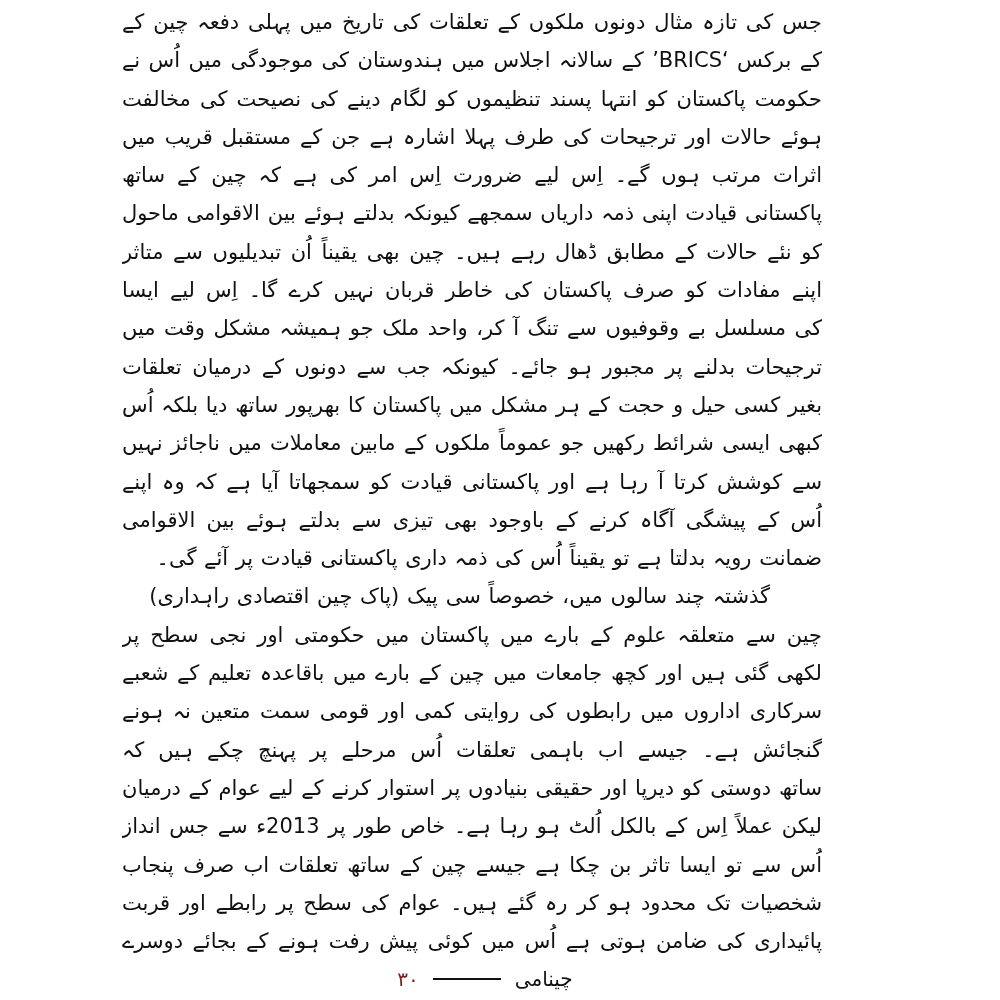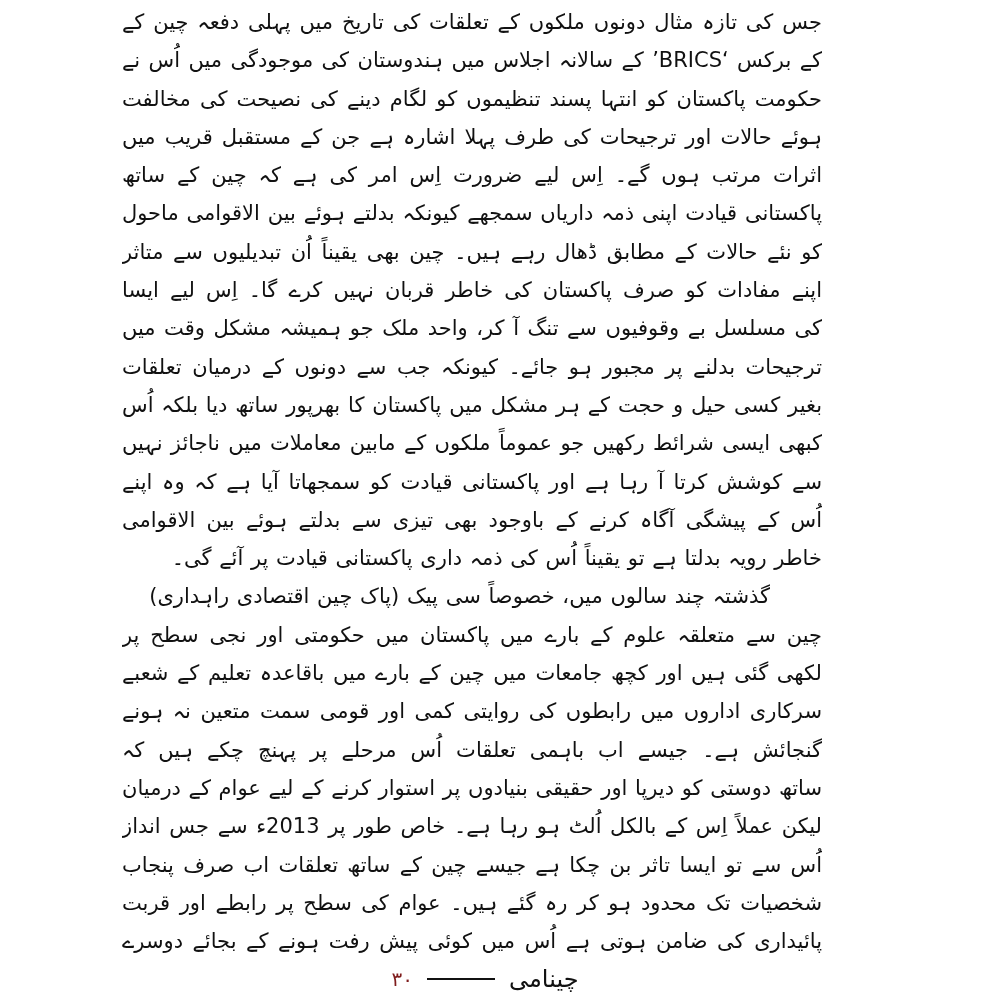--- a/index.html
+++ b/index.html
@@ -54,21 +54,21 @@
     top: 957px;
     left: 0;
     width: 1000px;
     height: 42px;
     line-height: 42px;
     text-align: center;
     direction: rtl;
     transform: translateX(-15px); 
   }
   .footer-title {
-    font-size: 24px;
+    font-size: 20px;
     color: #111111;
     vertical-align: middle;
   }
   .footer-rule {
     display: inline-block;
     width: 68px;
     height: 0;
     border-top: 2.5px solid #111111;
     vertical-align: middle;
     margin: 0 14px;
@@ -92,21 +92,21 @@
     <div class="line">اثرات مرتب ہوں گے۔ اِس لیے ضرورت اِس امر کی ہے کہ چین کے ساتھ تعلقات کی اہمیت اور حساسیت کو سمجھ کر</div>
     <div class="line">پاکستانی قیادت اپنی ذمہ داریاں سمجھے کیونکہ بدلتے ہوئے بین الاقوامی ماحول میں تمام ممالک سنجیدگی سے اپنے آپ</div>
     <div class="line">کو نئے حالات کے مطابق ڈھال رہے ہیں۔ چین بھی یقیناً اُن تبدیلیوں سے متاثر ہو رہا ہے اور وہ کسی صورت</div>
     <div class="line">اپنے مفادات کو صرف پاکستان کی خاطر قربان نہیں کرے گا۔ اِس لیے ایسا ممکن ہے کہ پاکستانی قیادت اور اعلیٰ حکام</div>
     <div class="line">کی مسلسل بے وقوفیوں سے تنگ آ کر، واحد ملک جو ہمیشہ مشکل وقت میں اُن کا ساتھ دیتا آیا ہے وہ بھی اپنی</div>
     <div class="line">ترجیحات بدلنے پر مجبور ہو جائے۔ کیونکہ جب سے دونوں کے درمیان تعلقات قائم ہوئے ہیں چین نے نہ صرف</div>
     <div class="line">بغیر کسی حیل و حجت کے ہر مشکل میں پاکستان کا بھرپور ساتھ دیا بلکہ اُس کے بدلے نہ کوئی پیشگی ضمانت مانگی اور نہ ہی</div>
     <div class="line">کبھی ایسی شرائط رکھیں جو عموماً ملکوں کے مابین معاملات میں ناجائز نہیں سمجھی جاتیں۔ لیکن ساتھ ہی وہ بہت شائستگی</div>
     <div class="line">سے کوشش کرتا آ رہا ہے اور پاکستانی قیادت کو سمجھاتا آیا ہے کہ وہ اپنے معاملات کو سنجیدگی سے سدھاریں۔ اِس لیے</div>
     <div class="line">اُس کے پیشگی آگاہ کرنے کے باوجود بھی تیزی سے بدلتے ہوئے بین الاقوامی ماحول میں اگر چین اپنے مفادات کی</div>
-    <div class="line para-end">خاطر رویہ بدلتا ہے تو یقیناً اُس کی ذمہ داری پاکستانی قیادت پر آئے گی۔</div>
+    <div class="line para-end">ضمانت رویہ بدلتا ہے تو یقیناً اُس کی ذمہ داری پاکستانی قیادت پر آئے گی۔</div>
     <div class="line para-start">گذشتہ چند سالوں میں، خصوصاً سی پیک (پاک چین اقتصادی راہداری) کے اعلان کے بعد سے</div>
     <div class="line">چین سے متعلقہ علوم کے بارے میں پاکستان میں حکومتی اور نجی سطح پر کچھ اقدامات شروع ہوئے ہیں، چند کتابیں بھی</div>
     <div class="line">لکھی گئی ہیں اور کچھ جامعات میں چین کے بارے میں باقاعدہ تعلیم کے شعبے قائم کیے جا چکے ہیں۔ لیکن ابھی بھی</div>
     <div class="line">سرکاری اداروں میں رابطوں کی روایتی کمی اور قومی سمت متعین نہ ہونے جیسی کوتاہیوں کی وجہ سے بہتری کی بہت</div>
     <div class="line">گنجائش ہے۔ جیسے اب باہمی تعلقات اُس مرحلے پر پہنچ چکے ہیں کہ حکومتی سطح پر رشتوں میں مزید بہتری کے ساتھ</div>
     <div class="line">ساتھ دوستی کو دیرپا اور حقیقی بنیادوں پر استوار کرنے کے لیے عوام کے درمیان رابطے قائم ہونے کا عمل شروع ہوتا،</div>
     <div class="line">لیکن عملاً اِس کے بالکل اُلٹ ہو رہا ہے۔ خاص طور پر 2013ء سے جس انداز میں معاملات چلائے جا رہے ہیں</div>
     <div class="line">اُس سے تو ایسا تاثر بن چکا ہے جیسے چین کے ساتھ تعلقات اب صرف پنجاب کی چند مخصوص سیاسی اور کاروباری</div>
     <div class="line">شخصیات تک محدود ہو کر رہ گئے ہیں۔ عوام کی سطح پر رابطے اور قربت جو قوموں کے مابین تعلقات کی اصل طاقت اور</div>
     <div class="line">پائیداری کی ضامن ہوتی ہے اُس میں کوئی پیش رفت ہونے کے بجائے دوسرے صوبوں کی حکومتوں اور عوام کی</div>

